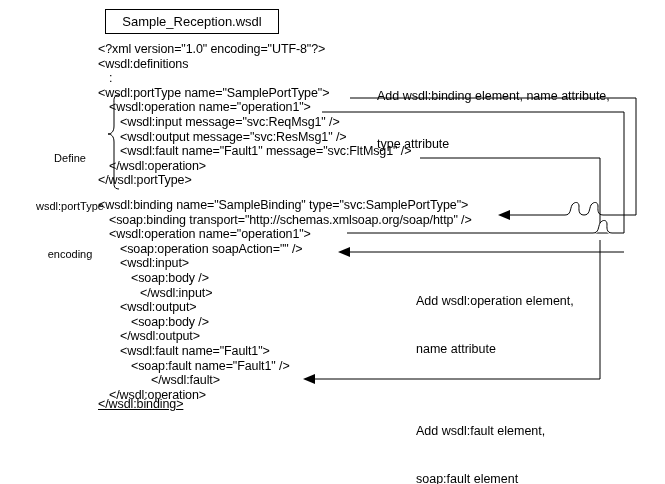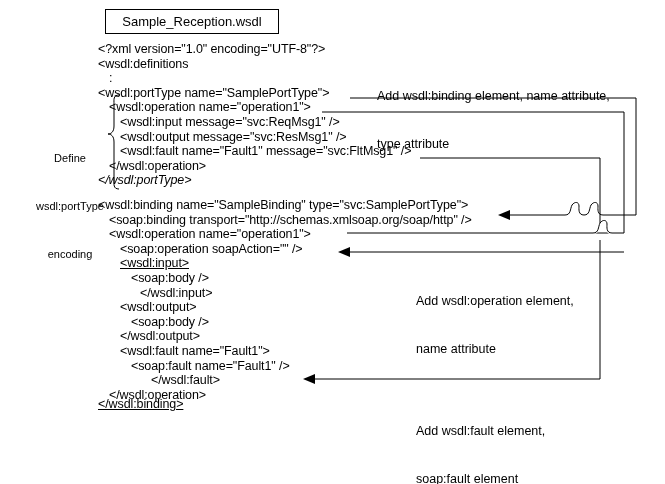--- a/index.html
+++ b/index.html
@@ -104,26 +104,26 @@
   <div id="code-block">
       <div class="code-line" style="top: 42px; left: 98px;">&lt;?xml version="1.0" encoding="UTF-8"?&gt;</div>
       <div class="code-line" style="top: 56.6px; left: 98px;">&lt;wsdl:definitions</div>
       <div class="code-line" style="top: 71.2px; left: 109px;">:</div>
       <div class="code-line" style="top: 85.8px; left: 98px;">&lt;wsdl:portType name="SamplePortType"&gt;</div>
       <div class="code-line" style="top: 100.4px; left: 109px;">&lt;wsdl:operation name="operation1"&gt;</div>
       <div class="code-line" style="top: 115px; left: 120px;">&lt;wsdl:input message="svc:ReqMsg1" /&gt;</div>
       <div class="code-line" style="top: 129.6px; left: 120px;">&lt;wsdl:output message="svc:ResMsg1" /&gt;</div>
       <div class="code-line" style="top: 144.2px; left: 120px;">&lt;wsdl:fault name="Fault1" message="svc:FltMsg1" /&gt;</div>
       <div class="code-line" style="top: 158.8px; left: 109px;">&lt;/wsdl:operation&gt;</div>
-      <div class="code-line" style="top: 173.4px; left: 98px; font-style: italic;">&lt;/wsdl:portType&gt;</div>
+      <div class="code-line" style="top: 173.4px; left: 98px;">&lt;/wsdl:portType&gt;</div>
       <div class="code-line" style="top: 198px; left: 98px;">&lt;wsdl:binding name="SampleBinding" type="svc:SamplePortType"&gt;</div>
       <div class="code-line" style="top: 212.6px; left: 109px;">&lt;soap:binding transport="http://schemas.xmlsoap.org/soap/http" /&gt;</div>
       <div class="code-line" style="top: 227.2px; left: 109px;">&lt;wsdl:operation name="operation1"&gt;</div>
       <div class="code-line" style="top: 241.8px; left: 120px;">&lt;soap:operation soapAction="" /&gt;</div>
-      <div class="code-line" style="top: 256.4px; left: 120px; text-decoration: underline;">&lt;wsdl:input&gt;</div>
+      <div class="code-line" style="top: 256.4px; left: 120px;">&lt;wsdl:input&gt;</div>
       <div class="code-line" style="top: 271px; left: 131px;">&lt;soap:body /&gt;</div>
       <div class="code-line" style="top: 285.6px; left: 120px; margin-left: 20px;">&lt;/wsdl:input&gt;</div>
       <div class="code-line" style="top: 300.2px; left: 120px;">&lt;wsdl:output&gt;</div>
       <div class="code-line" style="top: 314.8px; left: 131px;">&lt;soap:body /&gt;</div>
       <div class="code-line" style="top: 329.4px; left: 120px;">&lt;/wsdl:output&gt;</div>
       <div class="code-line" style="top: 344px; left: 120px;">&lt;wsdl:fault name="Fault1"&gt;</div>
       <div class="code-line" style="top: 358.6px; left: 131px;">&lt;soap:fault name="Fault1" /&gt;</div>
       <div class="code-line" style="top: 373.2px; left: 120px; margin-left: 31px;">&lt;/wsdl:fault&gt;</div>
       <div class="code-line" style="top: 387.8px; left: 109px;">&lt;/wsdl:operation&gt;</div>
       <div class="code-line" style="top: 397px; left: 98px; text-decoration: underline;">&lt;/wsdl:binding&gt;</div>

